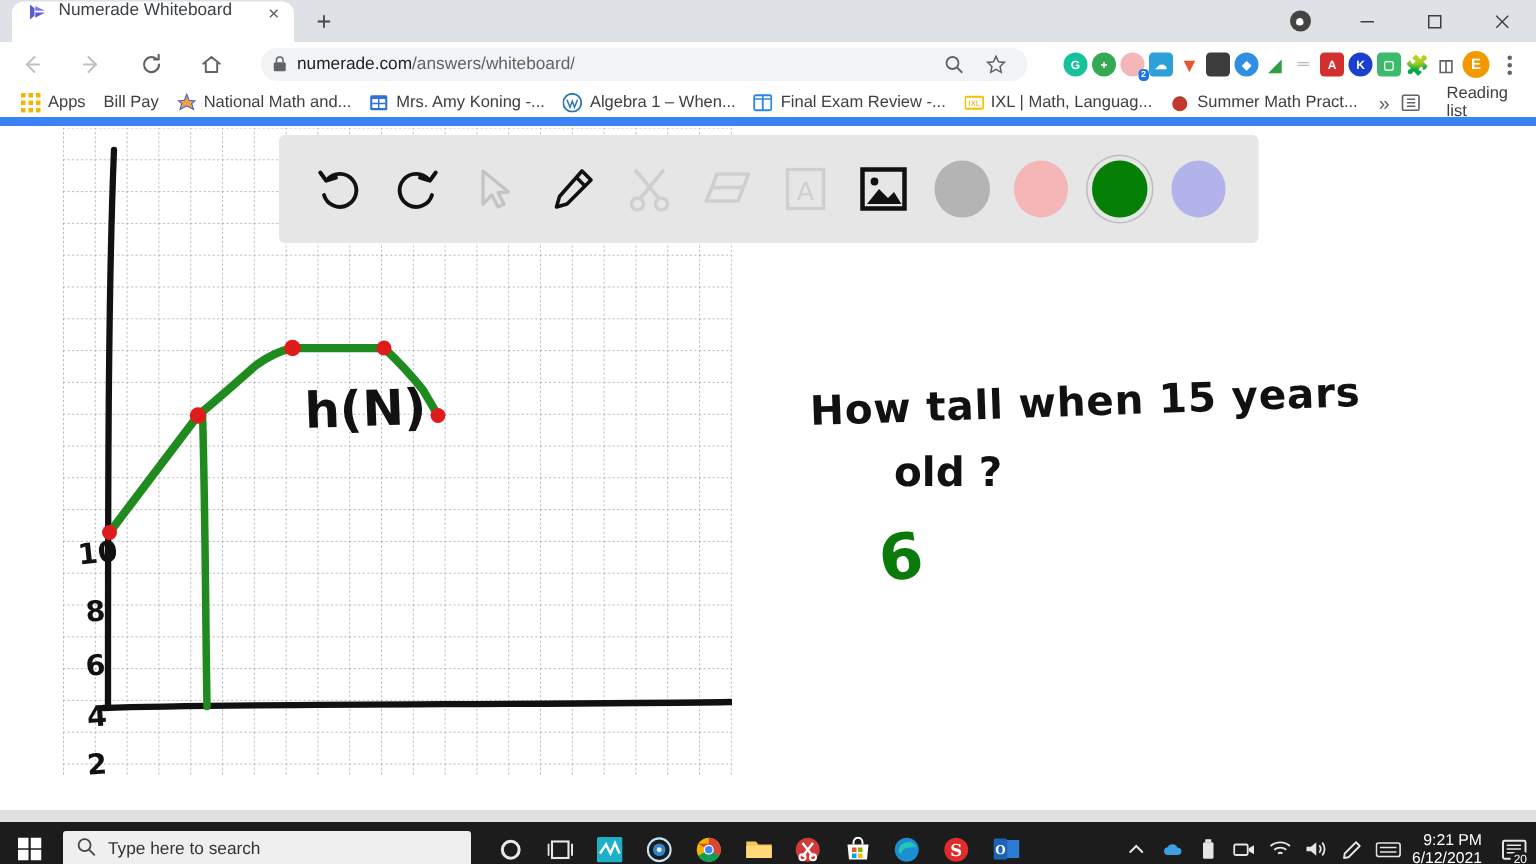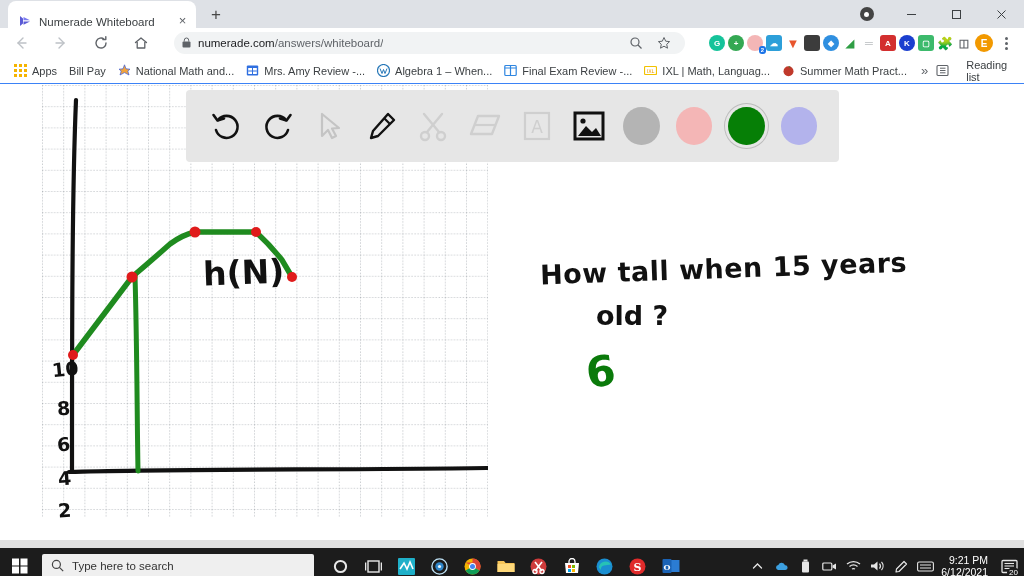--- a/index.html
+++ b/index.html
@@ -16,21 +16,21 @@
     position: absolute; left: 0; top: 0; width: 1024px; height: 28px;
     background: #dee1e6;
     display: flex; align-items: flex-end;
   }
   .tab {
     position: relative;
     margin-left: 8px;
     width: 188px; height: 27px;
     background: #fff;
     border-radius: 8px 8px 0 0;
-    display: flex; align-items: flex-end;
+    display: flex; align-items: flex-start;
     padding: 0 6px 0 10px;
     gap: 7px;
   }
   .tab-favicon {
     width: 14px; height: 14px; flex: 0 0 14px;
     position: relative;
   }
   .tab-favicon svg { display:block; }
   .tab-title {
     flex: 1 1 auto;
@@ -114,21 +114,21 @@
     width: 18px; height: 18px; border-radius: 50%;
     background:#f29900; color:#fff; font-size:10px; font-weight:bold;
     display:flex;align-items:center;justify-content:center;
   }
   .kebab { width:20px;height:22px;display:flex;flex-direction:column;align-items:center;justify-content:center;gap:2px;}
   .kebab i { width:3px;height:3px;background:#5f6368;border-radius:50%; display:block;}
 
   
   .bookmarks {
     position:absolute; left:0; top:58px; width:1024px; height:26px;
-    background:#fff; border-bottom: 1px solid #3b82f6;
+    background:#fff; border-bottom: 6px solid #3b82f6;
     display:flex; align-items:center; padding: 0 8px; gap: 0px;
   }
   .bm {
     display:flex; align-items:center; gap:5px;
     padding: 2px 6px; height: 20px;
     font-size: 11px; color: #3c4043;
     white-space: nowrap; border-radius: 3px;
   }
   .bm-ico { width:13px; height:13px; flex:0 0 13px; display:flex;align-items:center;justify-content:center;}
   .apps-grid { display:grid; grid-template-columns: repeat(3,3px); grid-template-rows: repeat(3,3px); gap:2px;}
@@ -369,21 +369,21 @@
 
     <div class="bm">
       <span class="bm-ico">
         <svg width="13" height="13" viewBox="0 0 13 13">
             <rect x="0.8" y="1.5" width="11.4" height="10" rx="1" fill="#2f6fe0"></rect>
             <rect x="2.2" y="4" width="8.6" height="6" fill="#fff"></rect>
             <line x1="6.5" y1="4" x2="6.5" y2="10" stroke="#2f6fe0" stroke-width="1"></line>
             <line x1="2.2" y1="7" x2="10.8" y2="7" stroke="#2f6fe0" stroke-width="1"></line>
           </svg>
       </span>
-      <span>Mrs. Amy Review -...</span>
+      <span>Mrs. Amy Koning -...</span>
     </div>
 
     <div class="bm">
       <span class="bm-ico">
         <svg width="13" height="13" viewBox="0 0 13 13">
             <circle cx="6.5" cy="6.5" r="6" fill="none" stroke="#2878b8" stroke-width="1.2"></circle>
             <path d="M3 4.5 L5 9.5 L6.5 5.5 L8 9.5 L10 4.5" fill="none" stroke="#2878b8" stroke-width="1"></path>
           </svg>
       </span>
       <span>Algebra 1 – When...</span>

